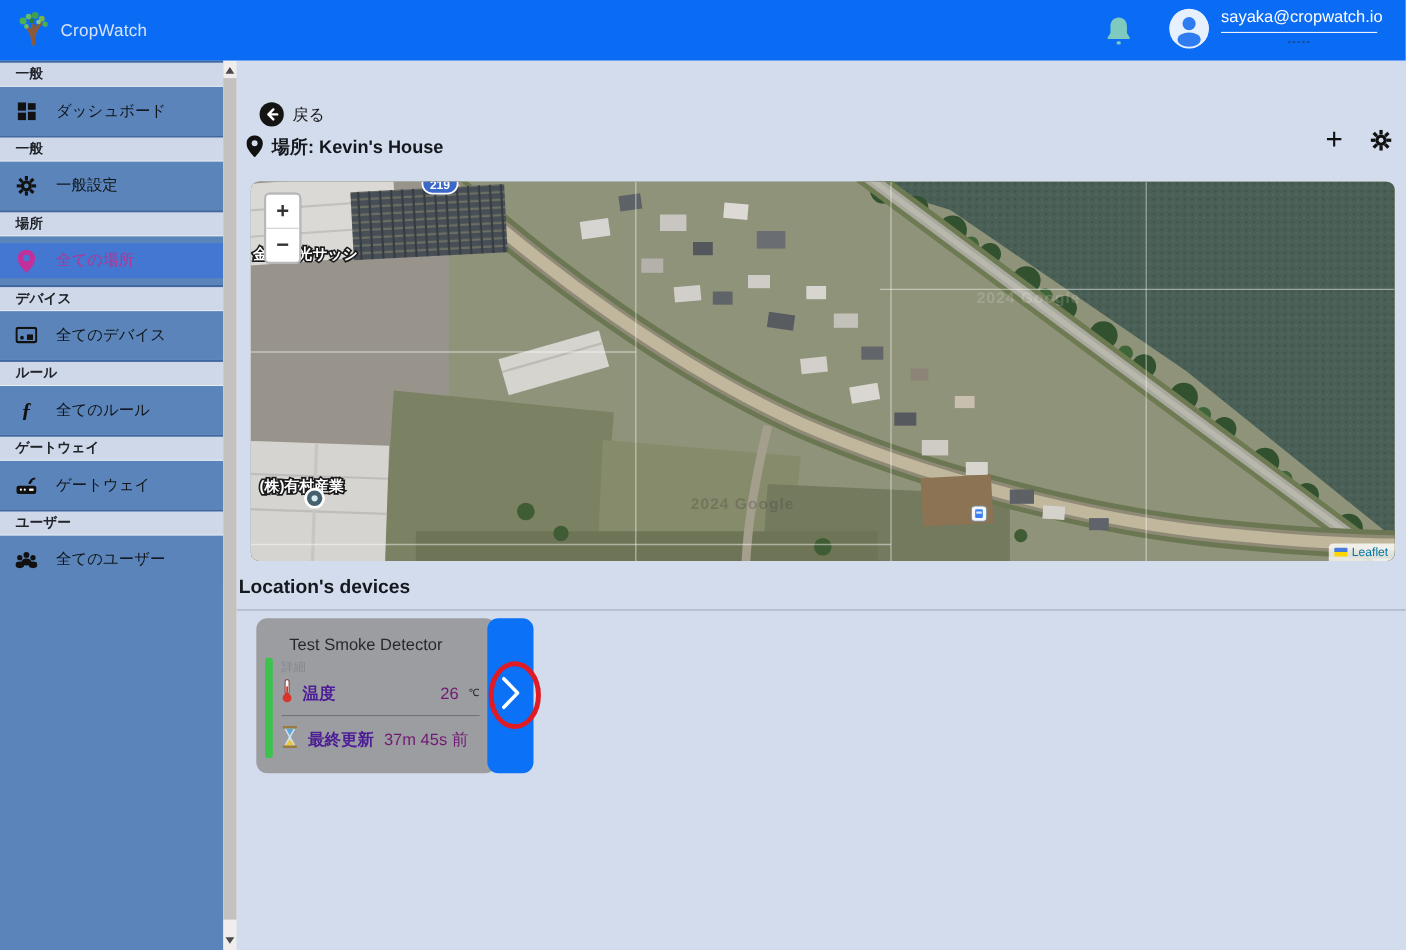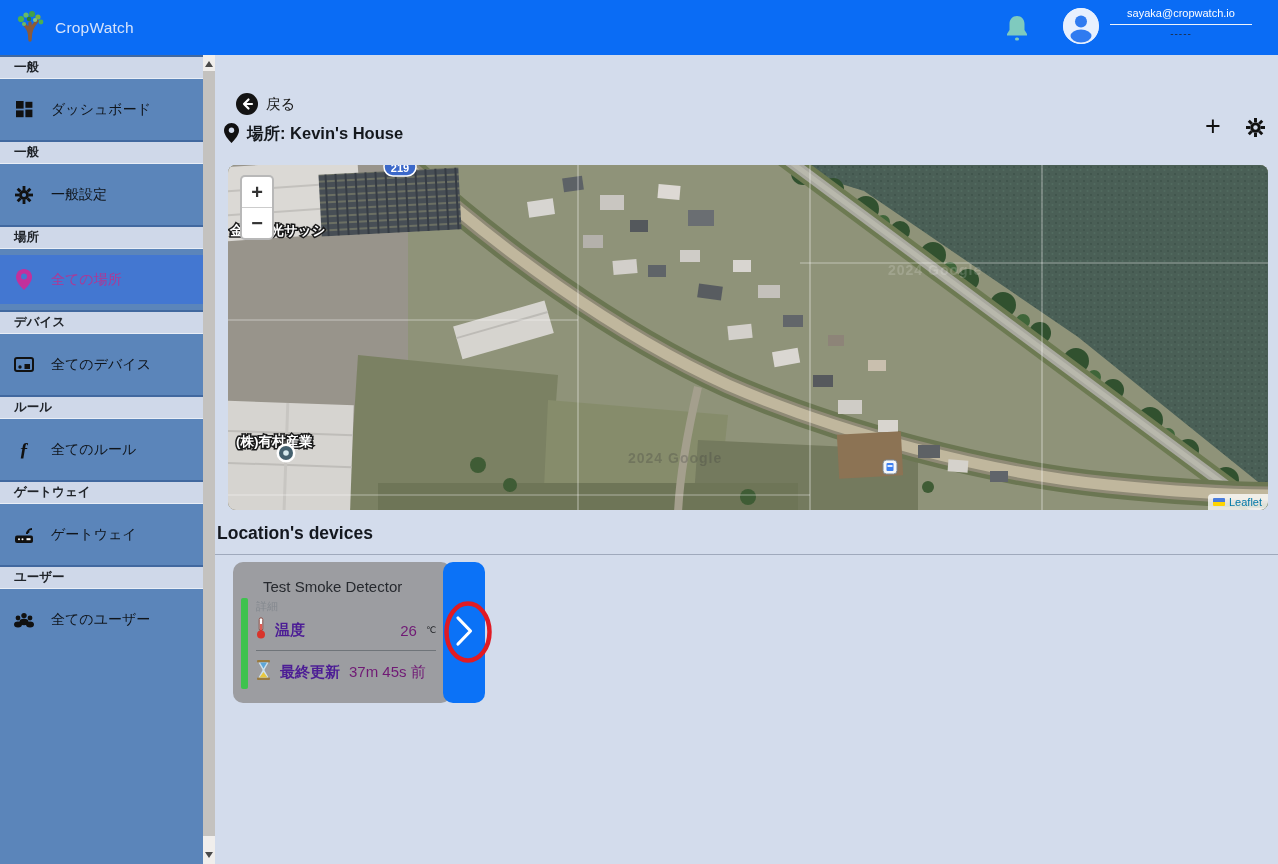--- a/index.html
+++ b/index.html
@@ -6,29 +6,29 @@
   html,body { width:1278px; height:864px; overflow:hidden; }
   body { font-family:"Liberation Sans","DejaVu Sans",sans-serif; background:#d3dcec; position:relative; }
 
   
   .topbar { position:absolute; left:0; top:0; width:1278px; height:55px; background:#0a6cf5; z-index:30; }
   .brand { position:absolute; left:14px; top:10px; display:flex; align-items:center; gap:9px; }
   .brand-title { color:#d5e3fb; font-size:15.5px; letter-spacing:.2px; }
   .bell { position:absolute; left:1004px; top:14px; width:26px; height:28px; cursor:pointer; }
   .avatar { position:absolute; left:1063px; top:8px; width:36px; height:36px; border-radius:50%; background:#e7f0fe; overflow:hidden; cursor:pointer; }
   .account { position:absolute; left:1110px; top:7px; width:142px; text-align:center; cursor:pointer; }
-  .account-email { display:block; color:#fefeff; font-size:11px; padding-bottom:5px; border-bottom:1px solid #eef3fb; white-space:nowrap; }
+  .account-email { display:block; color:#fefeff; font-size:15px; padding-bottom:5px; border-bottom:1px solid #eef3fb; white-space:nowrap; }
   .account-sub { display:block; margin-top:3px; color:#1d2c44; font-size:10px; letter-spacing:1px; }
 
   
   .sidebar { position:absolute; left:0; top:55px; width:203px; height:809px; background:#5b85ba; z-index:20; }
   .sb-header { height:24px; display:flex; align-items:center; padding-left:14px; background:#cfd8e9;
                border-top:2px solid #41689f; border-bottom:1px solid #e9eef6;
                font-size:12.5px; font-weight:bold; color:#20242a; }
-  .sb-item { height:61px; display:flex; align-items:center; gap:17px; padding-left:14px; background:#5b85ba; position:relative; cursor:pointer; }
+  .sb-item { height:44px; display:flex; align-items:center; gap:17px; padding-left:14px; background:#5b85ba; position:relative; cursor:pointer; }
   .sb-icon { width:20px; height:20px; flex:0 0 20px; display:flex; align-items:center; justify-content:center; position:relative; z-index:2; }
   .sb-label { font-size:14px; color:#10151b; position:relative; z-index:2; }
   .sb-item--active .band { position:absolute; left:0; right:0; top:6px; bottom:6px; background:#4377d1; z-index:1; }
   .sb-item--active .sb-label { color:#b03794; }
   .fn-glyph { font-family:"Liberation Serif","DejaVu Serif",serif; font-style:italic; font-weight:bold; font-size:19px; color:#111; line-height:1; }
 
   
   .sb-scroll { position:absolute; left:203px; top:55px; width:12px; height:809px; background:#f0eeec; z-index:21; }
   .sb-scroll .thumb { position:absolute; left:0; top:16px; width:12px; height:765px; background:#c4c2bf; }
   .arr { position:absolute; left:2px; width:0; height:0; border-left:4px solid transparent; border-right:4px solid transparent; }

